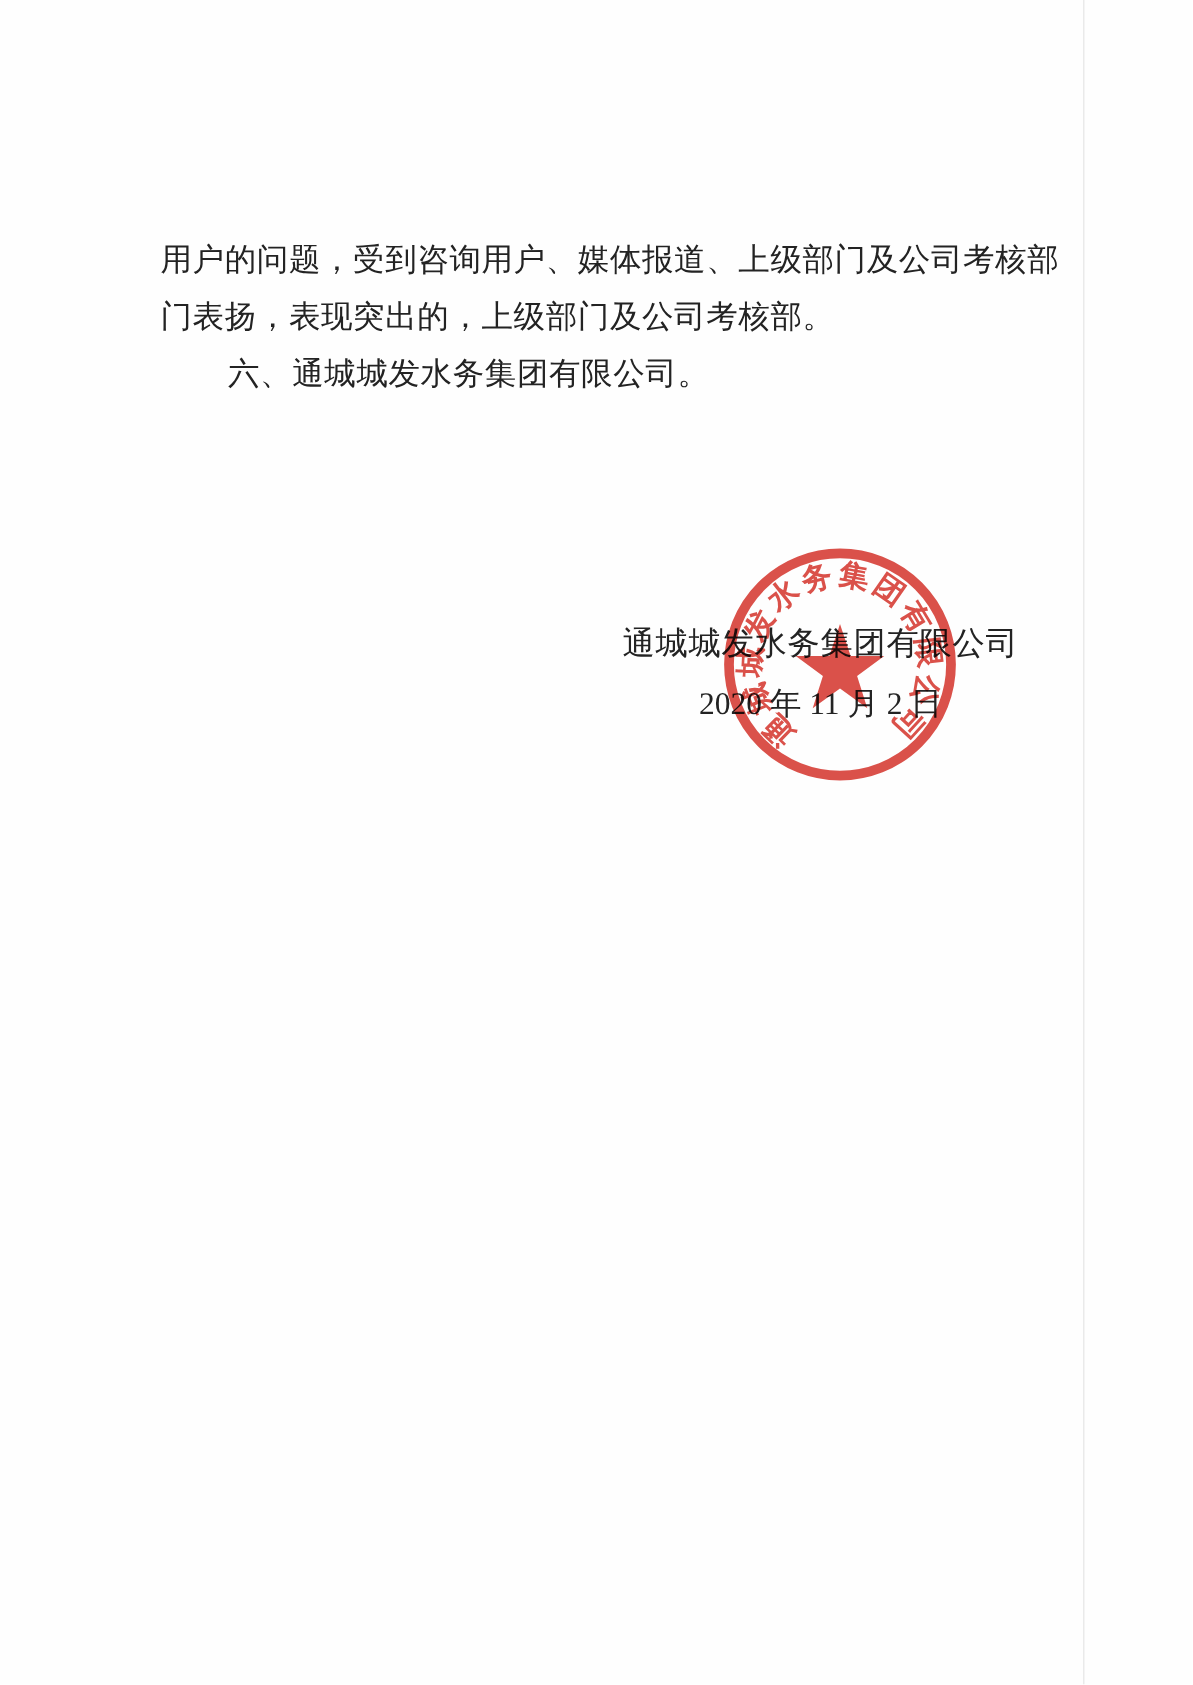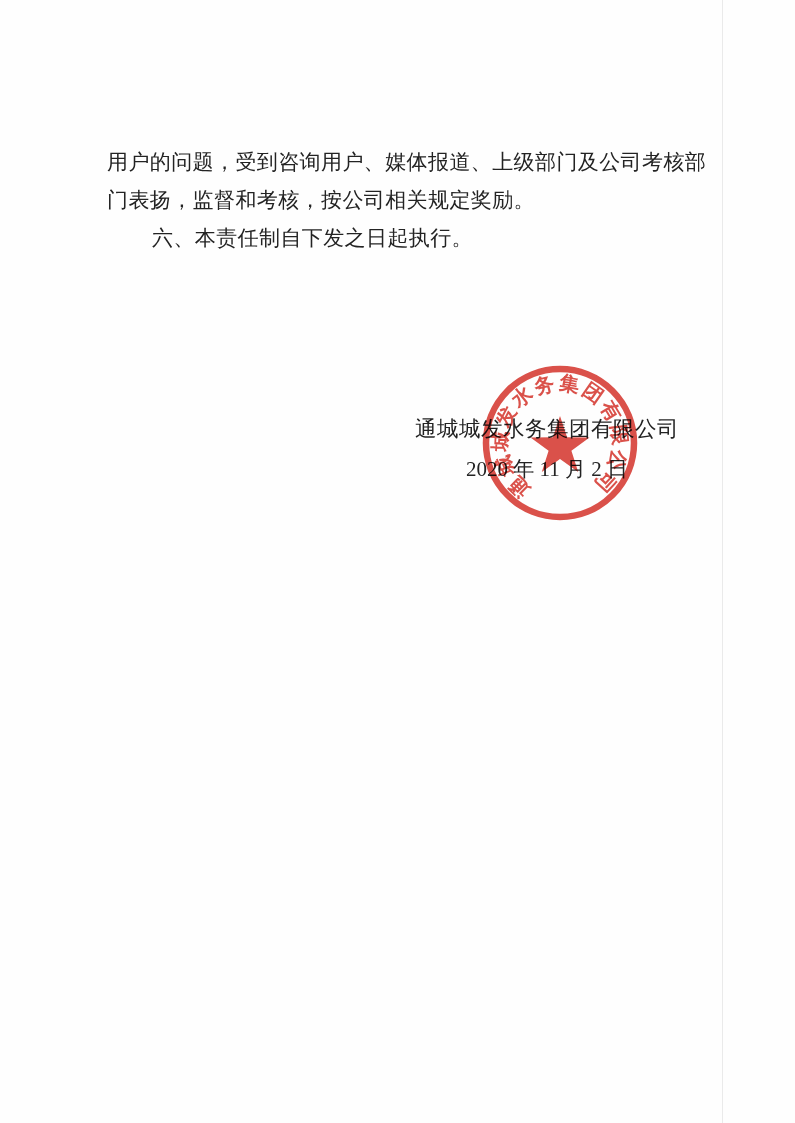--- a/index.html
+++ b/index.html
@@ -25,21 +25,21 @@
     left: 722px;
     top: 0;
     width: 1px;
     height: 1123px;
     background: #dedede;
     opacity: 0.65;
   }
   .body-text {
     position: absolute;
     left: 107px;
-    top: 143px;
+    top: 154px;
     width: 605px;
     color: #232323;
     font-size: 21px;
     letter-spacing: 0.4px;
   }
   .body-text .line {
     height: 38px;
     line-height: 38px;
     white-space: nowrap;
   }
@@ -92,22 +92,22 @@
 </style>
 </head>
 <body>
 
 <div class="page">
 
   <div class="scan-line"></div>
 
   <div class="body-text">
     <div class="line">用户的问题，受到咨询用户、媒体报道、上级部门及公司考核部</div>
-    <div class="line">门表扬，监督和考核，按公司相关规定奖励。</div>
-    <div class="line indent">六、本责任制自下发之日起执行。</div>
+    <div class="line">门表扬，表现突出的，上级部门及公司考核部。</div>
+    <div class="line indent">六、通城城发水务集团有限公司。</div>
   </div>
 
   <div class="sig-company">通城城发水务集团有限公司</div>
   <div class="sig-date">2020 年 11 月 2 日</div>
 
   <div class="seal">
     <svg viewBox="0 0 160 160" xmlns="http://www.w3.org/2000/svg">
       <circle cx="80" cy="80" r="74" fill="none" stroke-width="6.5" stroke="#d8423a"></circle>
       <polygon points="80,53 87.1,74.3 109.5,74.4 91.4,87.7 98.2,109.1 80,96 61.8,109.1 68.6,87.7 50.5,74.4 72.9,74.3" fill="#d8423a"></polygon>
       <defs>

